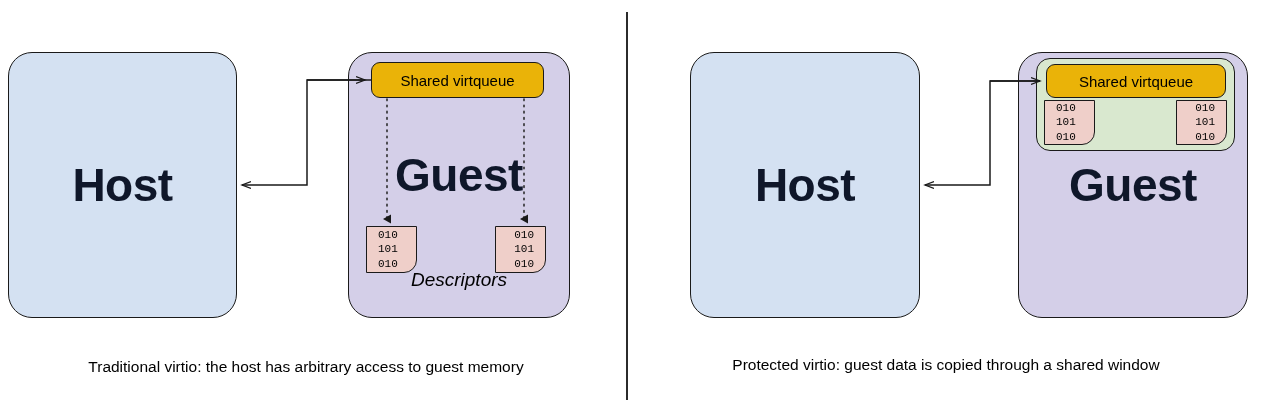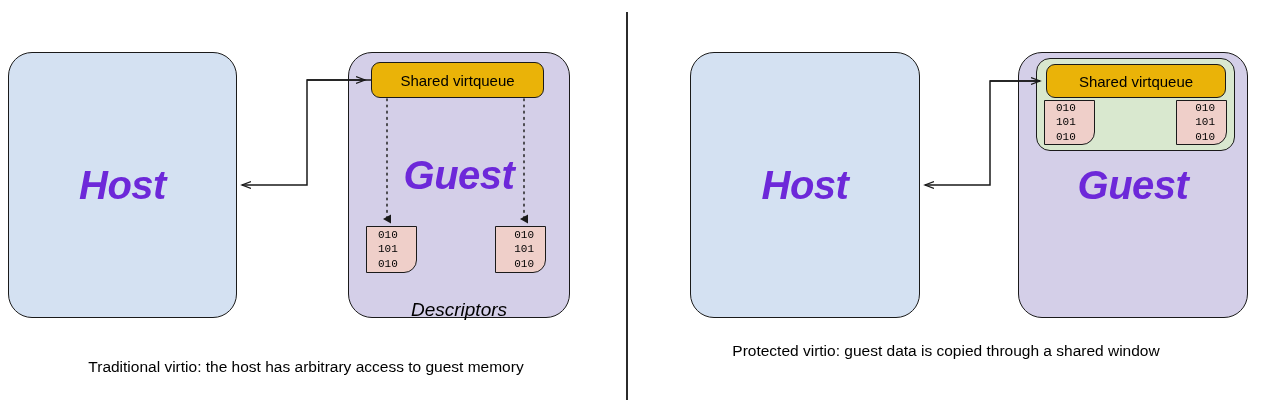--- a/index.html
+++ b/index.html
@@ -31,26 +31,25 @@
   }
   .guest-box {
     background: #d4cfe8;
     border-radius: 24px;
   }
   .big-label {
     position: absolute;
     display: flex;
     align-items: center;
     justify-content: center;
-    font-size: 40px;
+    font-size: 46px;
     font-weight: bold;
-    color: #6d28d9;
+    color: #0f172a;
     letter-spacing: -0.5px;
     white-space: nowrap;
-    font-style: italic;
   }
   .vq-box {
     background: #eab308;
     border-radius: 9px;
     display: flex;
     align-items: center;
     justify-content: center;
     font-size: 15px;
     color: #000000;
     border: 1.4px solid #1a1a1a;
@@ -124,21 +123,21 @@
     <span class="desc-row">101</span>
     <span class="desc-row">010</span>
   </div>
 
   <div class="box desc-box align-right" style="left:495px; top:226px; width:51px; height:47px;">
     <span class="desc-row">010</span>
     <span class="desc-row">101</span>
     <span class="desc-row">010</span>
   </div>
 
-  <div class="descriptors-label" style="left:348px; top:299px; width:222px;text-align:center;">Descriptors</div>
+  <div class="descriptors-label" style="left:348px; top:269px; width:222px;text-align:center;">Descriptors</div>
 
   <div class="divider" style="left:626px; top:12px; height:388px;"></div>
 
   <div class="box host-box" style="left:690px; top:52px; width:230px; height:266px;"></div>
   <div class="big-label" style="left:690px; top:52px; width:230px; height:266px;">Host</div>
 
   <div class="box guest-box" style="left:1018px; top:52px; width:230px; height:266px;"></div>
   <div class="big-label" style="left:1018px; top:150px; width:230px; height:70px;">Guest</div>
 
   <div class="box window-box" style="left:1036px; top:58px; width:199px; height:93px;"></div>
@@ -172,15 +171,15 @@
 
     <path d="M387,99 L387,219" fill="none" stroke="#2b2b2b" stroke-width="1.6" stroke-dasharray="1.6 4.6" stroke-linecap="round" marker-end="url(#arrow-dot)"></path>
     <path d="M524,99 L524,219" fill="none" stroke="#2b2b2b" stroke-width="1.6" stroke-dasharray="1.6 4.6" stroke-linecap="round" marker-end="url(#arrow-dot)"></path>
 
     <path d="M1040,81 L990,81 L990,185 L925,185" fill="none" stroke="#1a1a1a" stroke-width="1.5" marker-end="url(#arrow-solid)"></path>
     <path d="M990,81 L1040,81" fill="none" stroke="#1a1a1a" stroke-width="1.5" marker-end="url(#arrow-solid)"></path>
   </svg>
 
   <div class="caption" style="left:0px; top:358px; width:612px;">Traditional virtio: the host has arbitrary access to guest memory</div>
 
-  <div class="caption" style="left:640px; top:342px; width:612px;">Protected virtio: guest data is copied through a shared window</div>
+  <div class="caption" style="left:640px; top:356px; width:612px;">Protected virtio: guest data is copied through a shared window</div>
 
 </div>
 
 </body></html>

